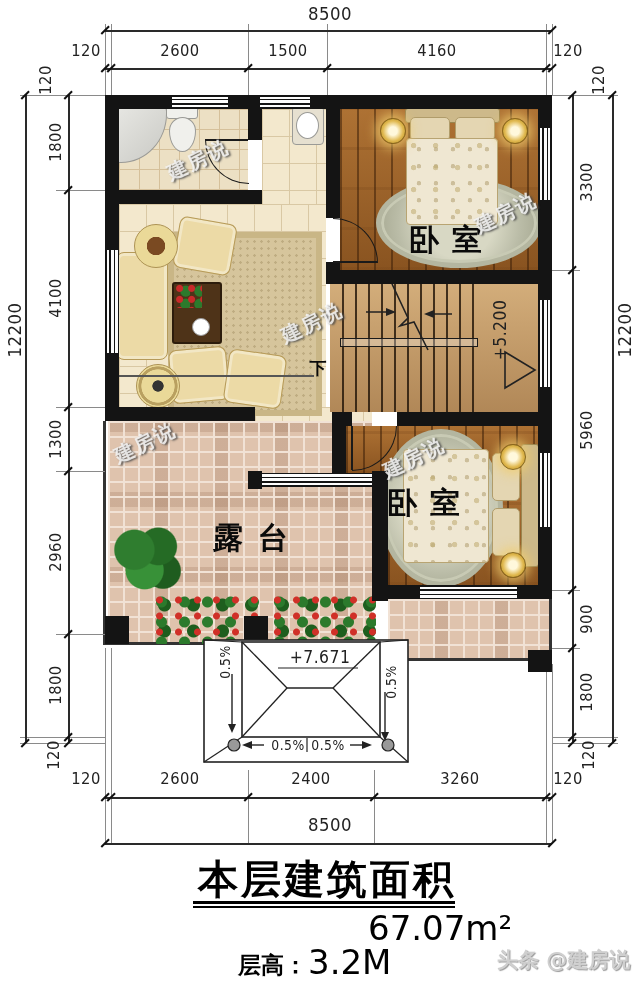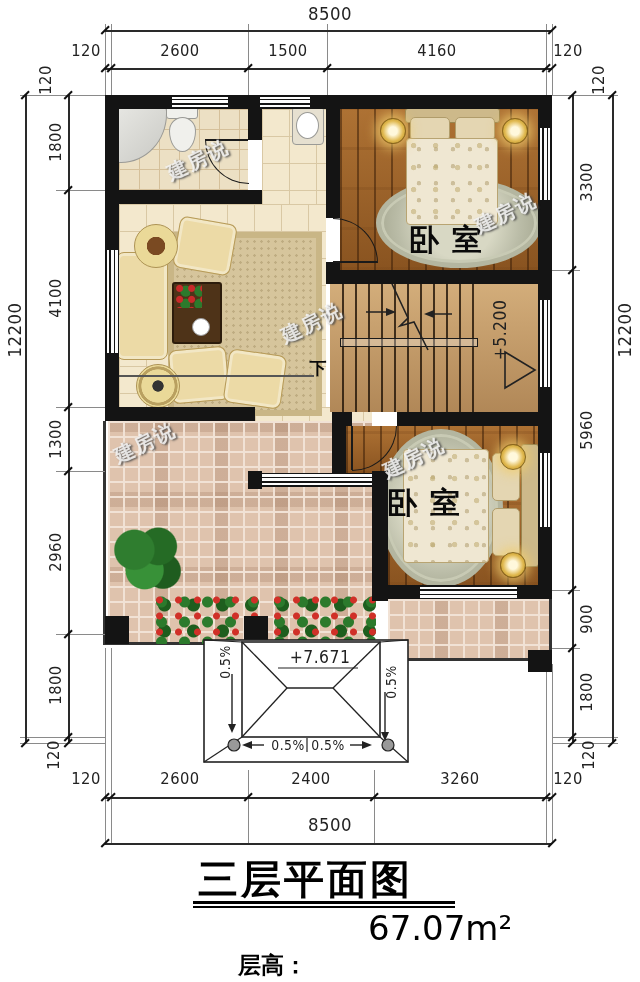--- a/index.html
+++ b/index.html
@@ -218,20 +218,21 @@
     <line x1="107" y1="102" x2="107" y2="116" stroke="#222" stroke-width="1.2"></line>
   </svg>
   <span class="dim" style="left:320px;top:657px;font-size:17px">+7.671</span>
   <span class="dimv" style="left:225px;top:662px;font-size:13.5px">0.5%</span>
   <span class="dimv" style="left:391px;top:682px;font-size:13.5px">0.5%</span>
   <span class="dim" style="left:288px;top:745px;font-size:13.5px">0.5%</span>
   <span class="dim" style="left:328px;top:745px;font-size:13.5px">0.5%</span>
 
   <span class="roomlabel" style="left:452px;top:240px;font-size:30px;letter-spacing:13px">卧室</span>
   <span class="roomlabel" style="left:430px;top:503px;font-size:30px;letter-spacing:13px">卧室</span>
+  <span class="roomlabel" style="left:258px;top:538px;font-size:30px;letter-spacing:15px">露台</span>
 
   <span class="wm" style="left:198px;top:160px">建房说</span>
   <span class="wm" style="left:506px;top:213px">建房说</span>
   <span class="wm" style="left:312px;top:323px">建房说</span>
   <span class="wm" style="left:145px;top:443px">建房说</span>
   <span class="wm" style="left:414px;top:458px">建房说</span>
 
   <div class="dline" style="left:105px;top:30px;width:447px;height:1.5px"></div>
   <div class="dline" style="left:105px;top:68px;width:447px;height:1.5px"></div>
   <div class="dline" style="left:105px;top:797px;width:447px;height:1.5px"></div>
@@ -325,18 +326,20 @@
   <span class="dimv" style="left:14px;top:330px;font-size:18px">12200</span>
 
   <span class="dimv" style="left:598px;top:80px">120</span>
   <span class="dimv" style="left:586px;top:182px">3300</span>
   <span class="dimv" style="left:586px;top:430px">5960</span>
   <span class="dimv" style="left:586px;top:619px">900</span>
   <span class="dimv" style="left:586px;top:692px">1800</span>
   <span class="dimv" style="left:588px;top:755px">120</span>
   <span class="dimv" style="left:624px;top:330px;font-size:18px">12200</span>
 
-  <span class="titleblock" style="left:198px;top:852px;font-size:40px;font-weight:700;letter-spacing:3px">三层平面图</span>
+  <span class="titleblock" style="left:198px;top:852px;font-size:40px;font-weight:700;letter-spacing:3px">本层建筑面积</span>
   <div class="abs" style="left:193px;top:901px;width:262px;height:7px;border-top:3px solid #000;border-bottom:2px solid #000;box-sizing:border-box;z-index:60"></div>
   <span class="titleblock" style="left:368px;top:908px;font-size:34px;font-weight:400">67.07m²</span>
   <span class="titleblock" style="left:238px;top:950px;font-size:23px;font-weight:700">层高：</span>
+  <span class="titleblock" style="left:308px;top:942px;font-size:34px;font-weight:400">3.2M</span>
+  <span class="titleblock" style="left:497px;top:946px;font-size:21px;font-weight:700;color:#cfcfcf;text-shadow:1px 1px 1px #9a9a9a">头条 @建房说</span>
 
 </div>
 
 </body></html>

